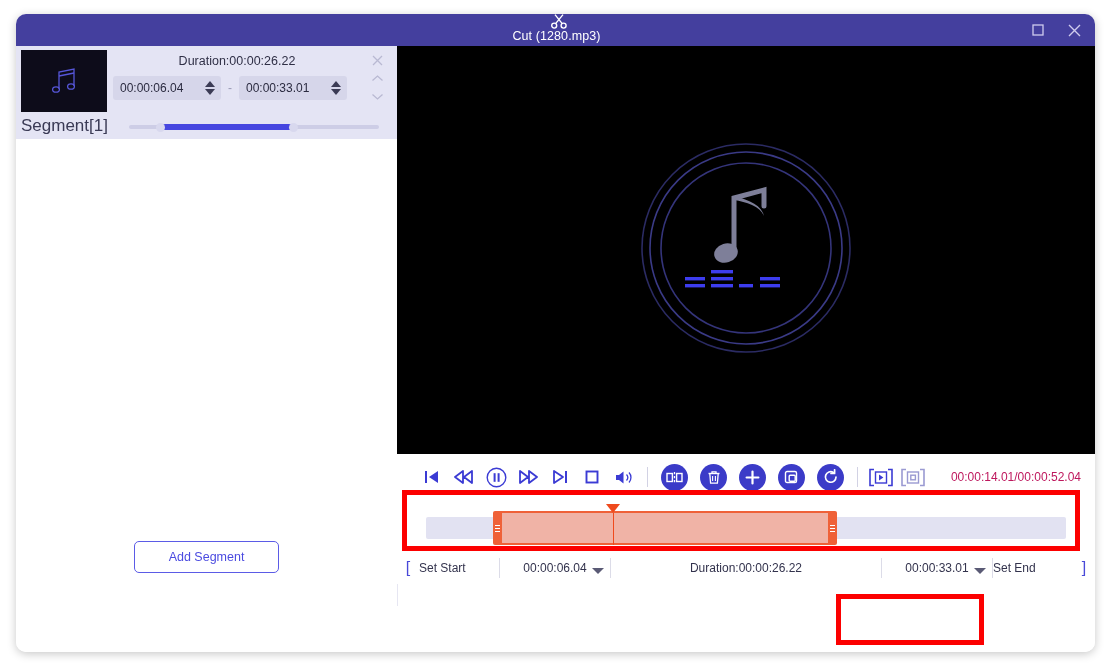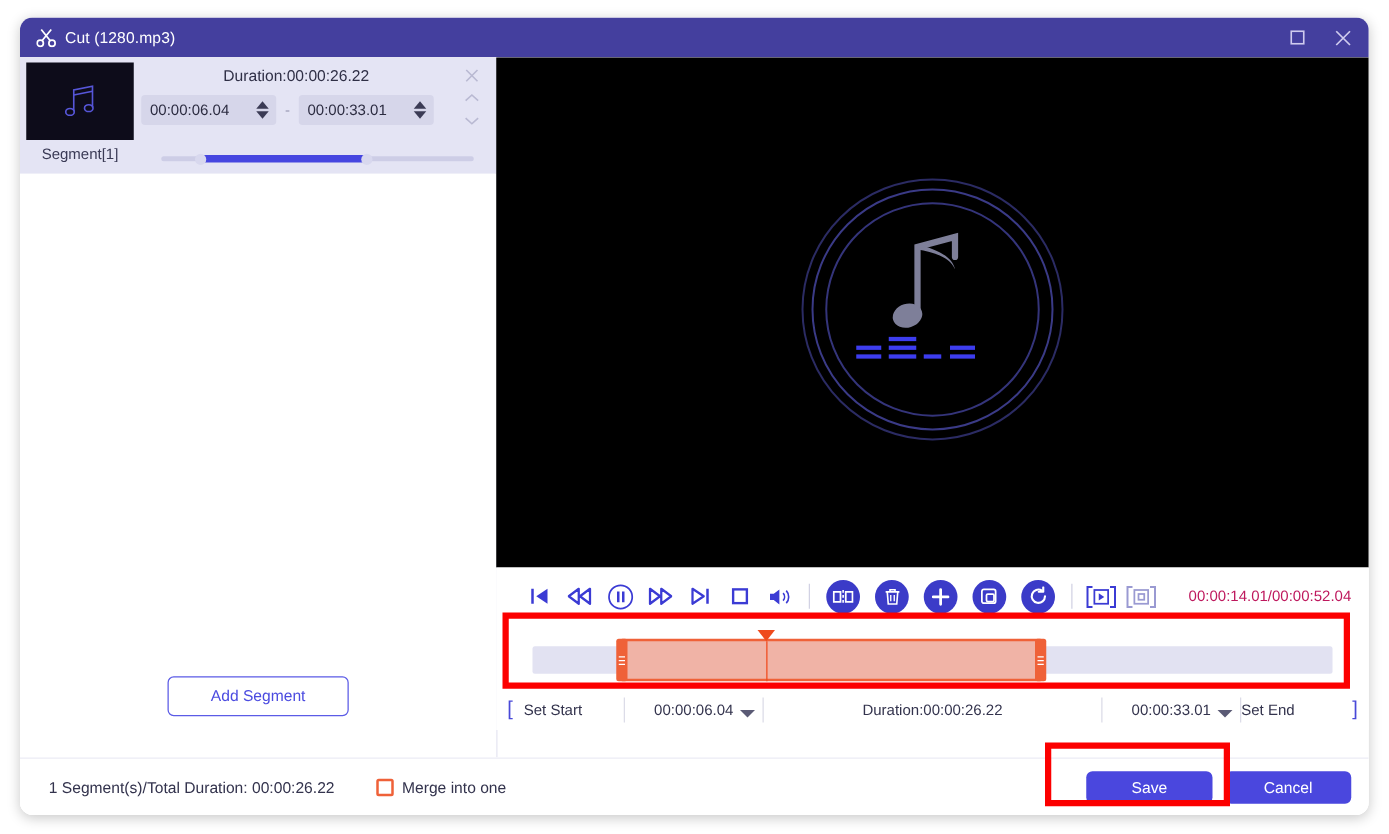--- a/index.html
+++ b/index.html
@@ -3,33 +3,33 @@
 <meta charset="utf-8">
 <style>
   html,body{margin:0;padding:0;background:#fff;}
   body{width:1111px;height:667px;font-family:"Liberation Sans",sans-serif;overflow:hidden;}
 
   #app{position:relative;width:1111px;height:667px;background:#fff;}
 
   
   .window{position:absolute;left:16px;top:14px;width:1079px;height:638px;
           background:#fff;border-radius:10px;box-shadow:0 2px 10px rgba(0,0,0,.22);overflow:hidden;}
-  .titlebar{position:relative;height:32px;background:#443f9e;display:flex;align-items:center;}
+  .titlebar{position:relative;height:32px;background:#443f9e;display:flex;align-items:center;flex-direction:column;}
   .title-icon{width:26px;margin-left:8px;color:#fff;display:flex;align-items:center;justify-content:center;}
   .title-text{color:#fff;font-size:12.5px;margin-left:2px;letter-spacing:.1px;}
   .win-btns{position:absolute;right:6px;top:0;height:32px;display:flex;align-items:center;gap:6px;}
   .win-btn{width:30px;height:30px;display:flex;align-items:center;justify-content:center;color:#cfcbee;}
 
   .body-area{position:relative;height:606px;background:#fff;}
 
   
   .left-panel{position:absolute;left:0;top:0;width:381px;height:560px;background:#fff;border-right:1px solid #e6e6f2;}
   .seg-row{position:relative;height:93px;background:#e4e4f4;}
   .thumb{position:absolute;left:5px;top:4px;width:86px;height:62px;background:#0d0c1a;display:flex;align-items:center;justify-content:center;}
-  .seg-label{position:absolute;left:5px;top:70px;width:86px;text-align:center;font-size:12px;color:#3a3a55;}
+  .seg-label{position:absolute;left:5px;top:70px;width:86px;text-align:center;font-size:17px;color:#3a3a55;}
   .dur-label{position:absolute;left:96px;top:8px;width:250px;text-align:center;font-size:12.5px;color:#2f2f46;}
   .time-fields{position:absolute;left:97px;top:30px;display:flex;align-items:center;gap:0;}
   .tfield{width:108px;height:24px;background:#d6d6ea;border-radius:3px;display:flex;align-items:center;
           padding:0 4px 0 7px;box-sizing:border-box;}
   .tfield span{font-size:12px;color:#2b2b40;flex:1;}
   .spin{display:flex;flex-direction:column;gap:2px;align-items:center;justify-content:center;padding-right:2px;}
   .tri-up{width:0;height:0;border-left:5px solid transparent;border-right:5px solid transparent;border-bottom:6px solid #3b3b55;}
   .tri-dn{width:0;height:0;border-left:5px solid transparent;border-right:5px solid transparent;border-top:6px solid #3b3b55;}
   .dash{width:18px;text-align:center;color:#9a9ab4;font-size:12px;}
   .seg-ctl{position:absolute;right:8px;top:6px;width:24px;display:flex;flex-direction:column;align-items:center;gap:1px;color:#b9b9d2;}
@@ -353,31 +353,20 @@
         <div class="vsep"></div>
         <div class="setval">
           <span>00:00:33.01</span>
           <span class="caret"></span>
         </div>
         <div class="vsep"></div>
         <div class="setlbl">Set End</div>
         <div class="brk">]</div>
       </div>
 
-      <div class="footer">
-        <div class="foot-text">1 Segment(s)/Total Duration: 00:00:26.22</div>
-        <div class="cbwrap">
-          <div class="cbox"></div>
-          <div class="cblabel">Merge into one</div>
-        </div>
-        <div class="fbtns">
-          <div class="pbtn">Save</div>
-          <div class="pbtn">Cancel</div>
-        </div>
-      </div>
 
     </div>
   </div>
 
   <div class="redbox" style="left:402px;top:490px;width:678px;height:61px;"></div>
   <div class="redbox" style="left:836px;top:594px;width:148px;height:51px;"></div>
 
 </div>
 
 </body></html>

